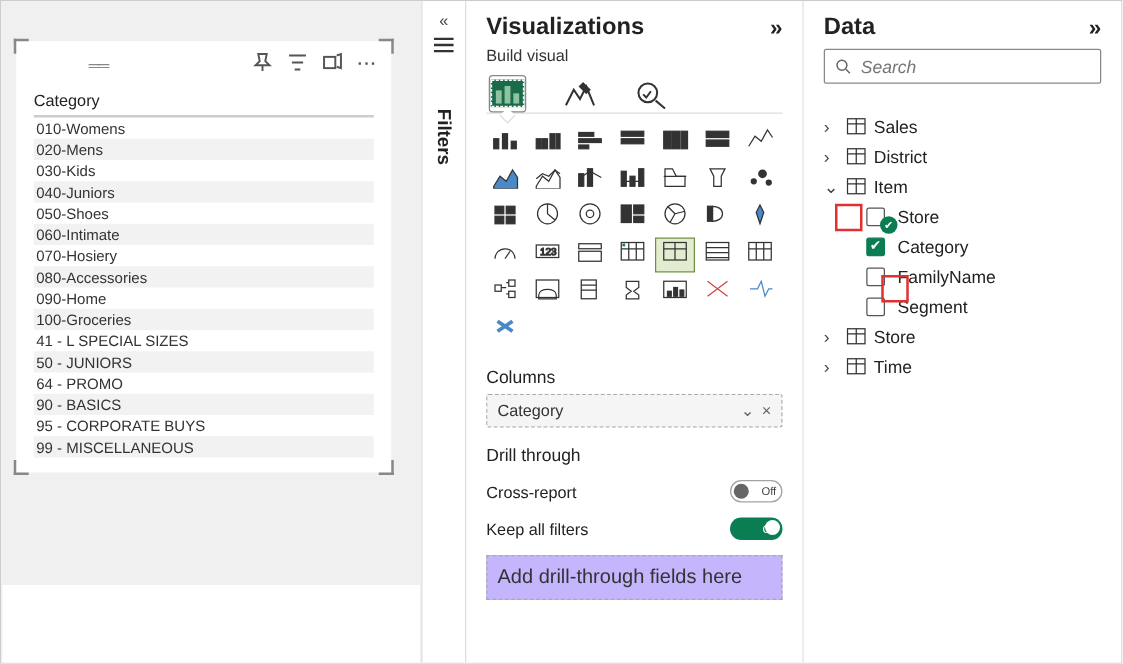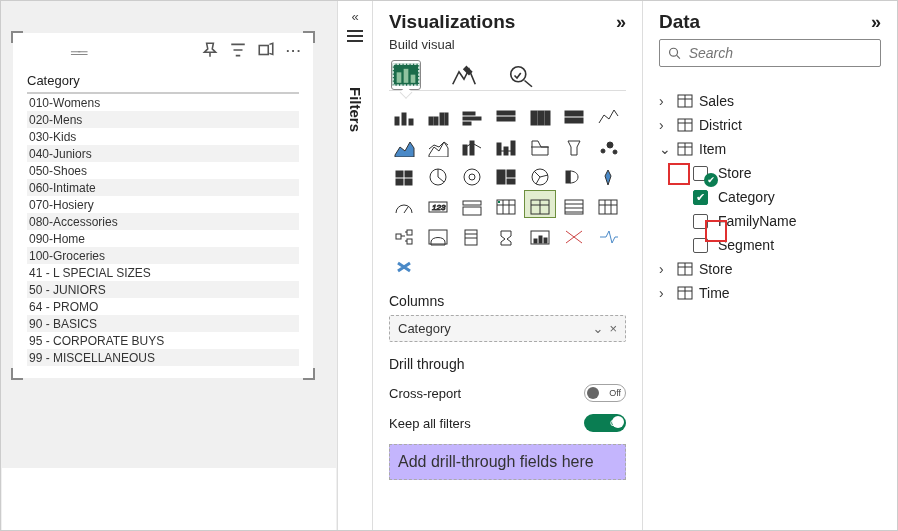--- a/index.html
+++ b/index.html
@@ -163,23 +163,22 @@
     border-bottom:1px solid #ddd;
   }
   .viz-grid {
     display:grid;
     grid-template-columns: repeat(7, 30px);
     grid-auto-rows: 26px;
     gap: 4px 4px;
     margin-bottom:14px;
   }
   .viz-cell {
-    display:flex; align-items:flex-end; justify-content:center;
+    display:flex; align-items:flex-start; justify-content:center;
     cursor:pointer;
-    font-style:italic;
   }
   .viz-cell svg { width:24px; height:20px; }
   .viz-cell.selected {
     background:#E2EDCF;
     outline:1px solid #6d8f3e;
   }
 
   .section-label {
     font-size: 14px;
     color:#222;

